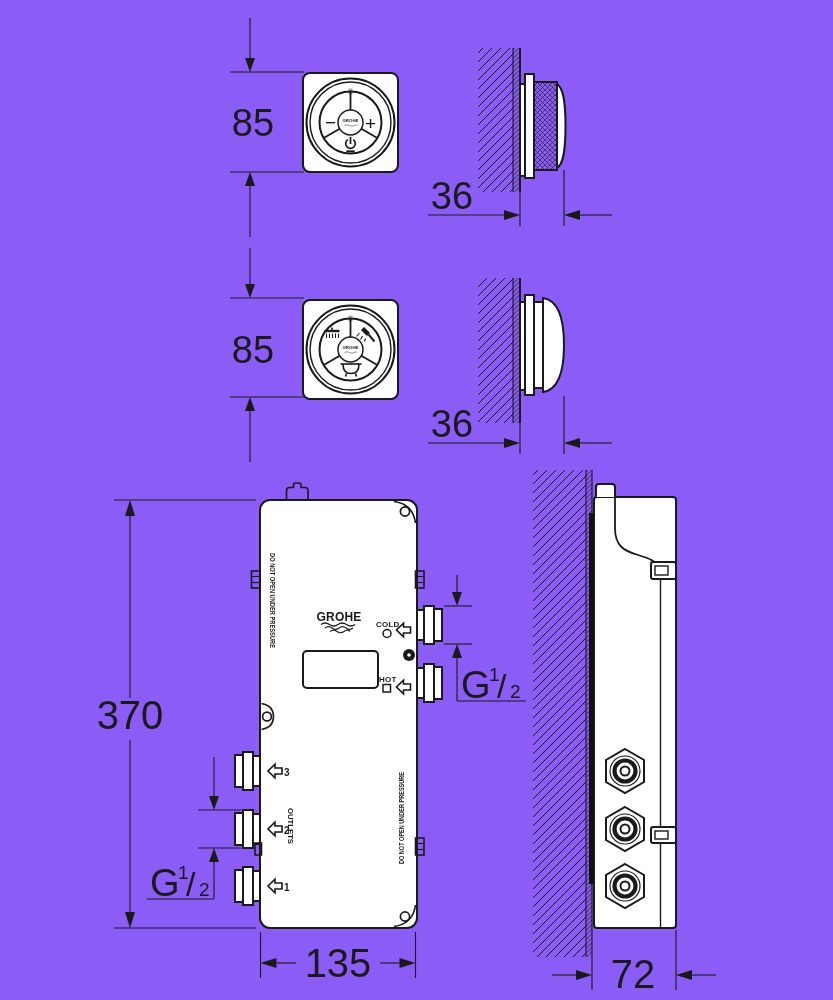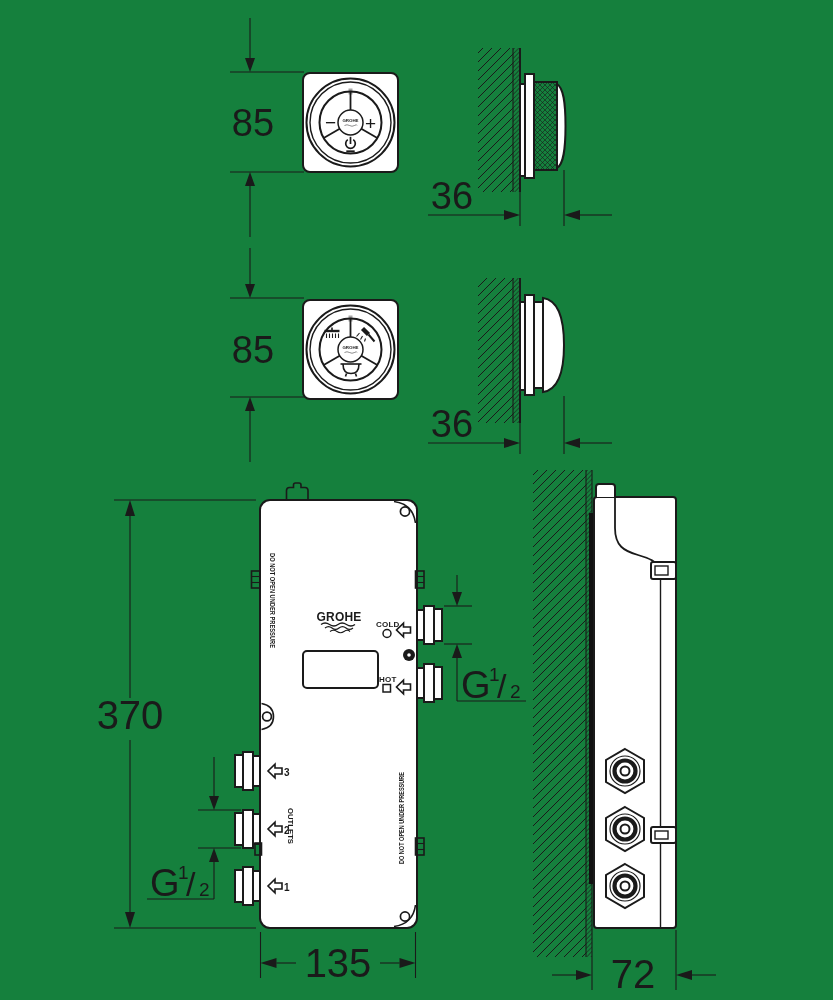--- a/index.html
+++ b/index.html
@@ -1,16 +1,16 @@
 <!DOCTYPE html>
 <html><head>
 <meta charset="utf-8">
 <style>
   html,body{margin:0;padding:0;background:#ffffff;}
-  .stage{position:relative;width:833px;height:1000px;background:#15803d;overflow:hidden;}
+  .stage{position:relative;width:833px;height:1000px;background:#8b5cf6;overflow:hidden;}
   .t{fill:#1a1a1a;stroke:none;font-family:"Liberation Sans",sans-serif;}
   .dim{font-size:38px;}
   .big{font-size:40px;}
   .sup{font-size:19px;}
   .slash{font-size:34px;}
   .lbl{font-size:8px;font-weight:bold;letter-spacing:.2px;}
   .warn{font-size:7.2px;font-weight:bold;}
   .num{font-size:10px;font-weight:bold;}
   .brand{font-size:12px;font-weight:bold;letter-spacing:.2px;}
   .hub{font-size:4.4px;font-weight:bold;}

